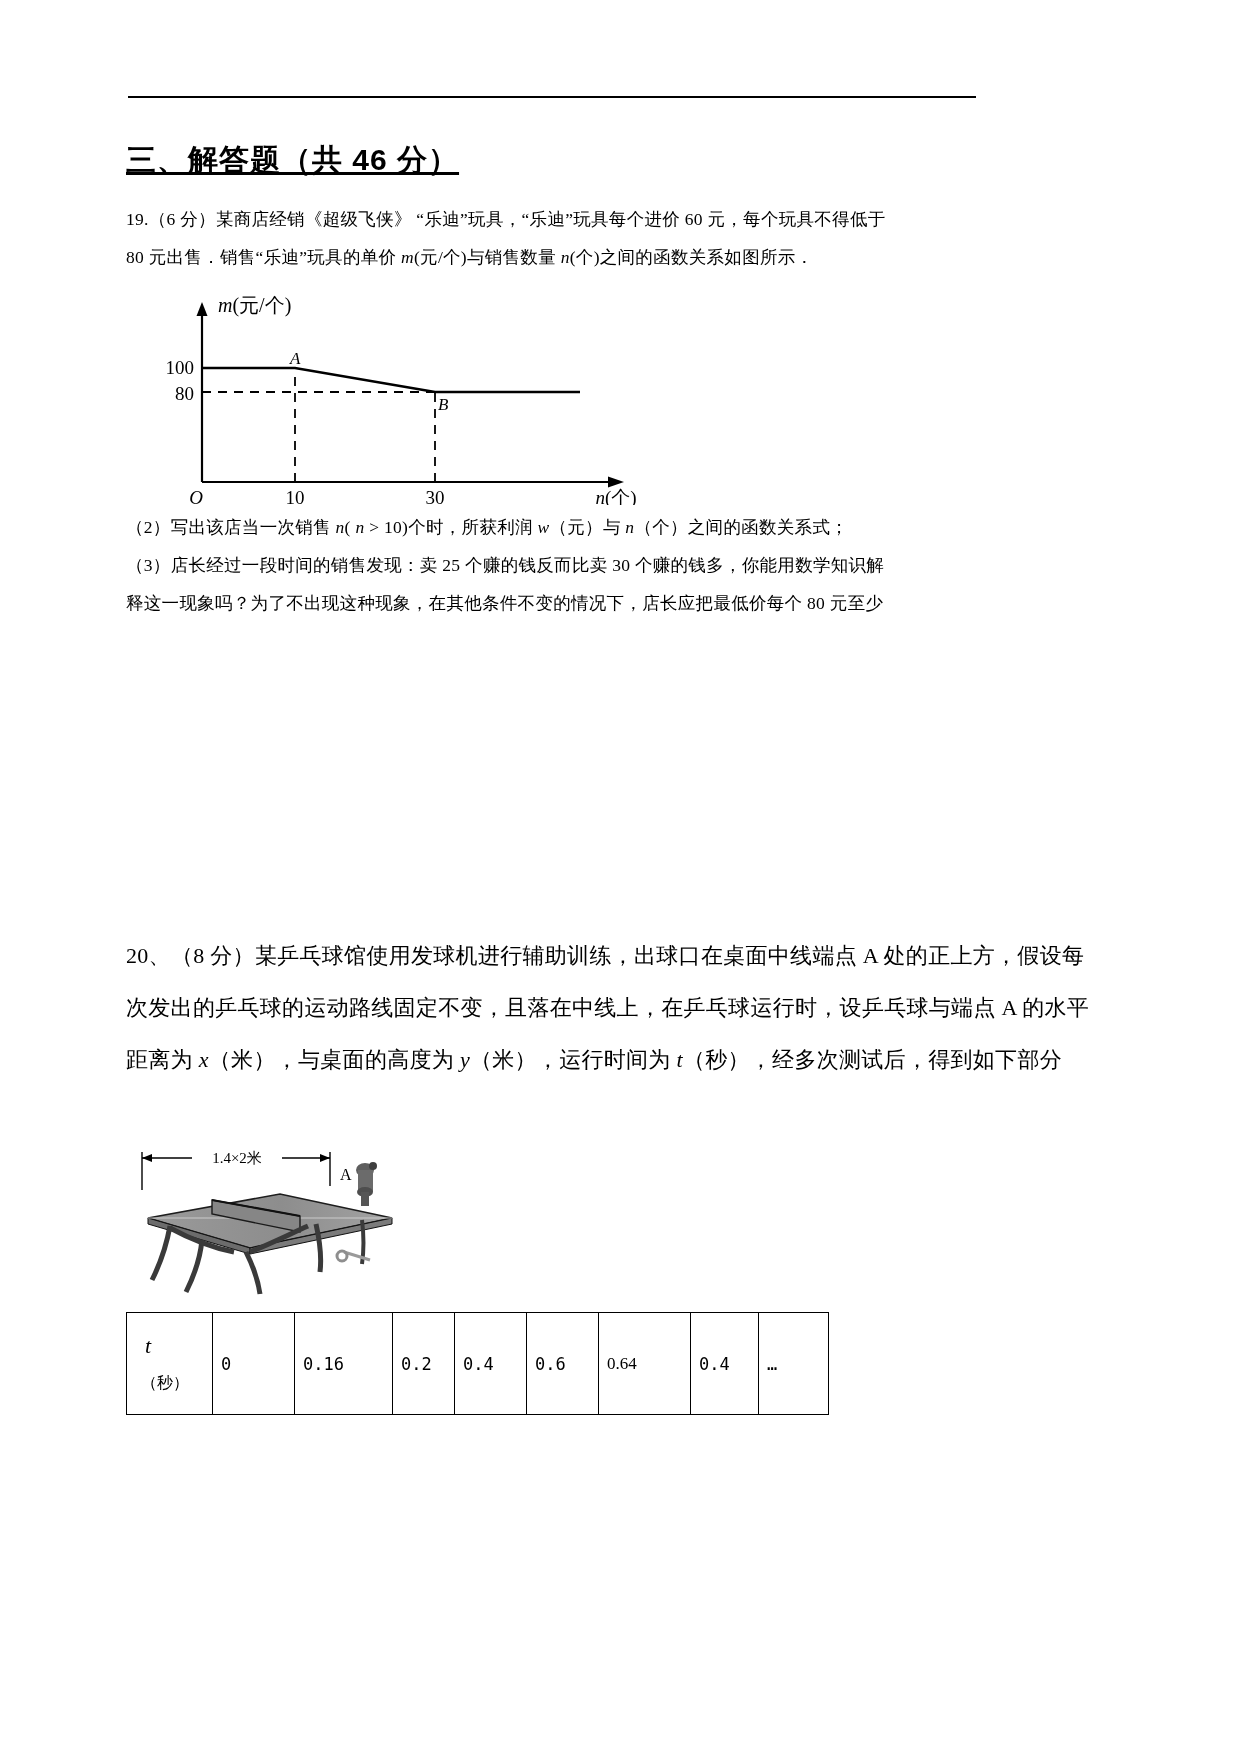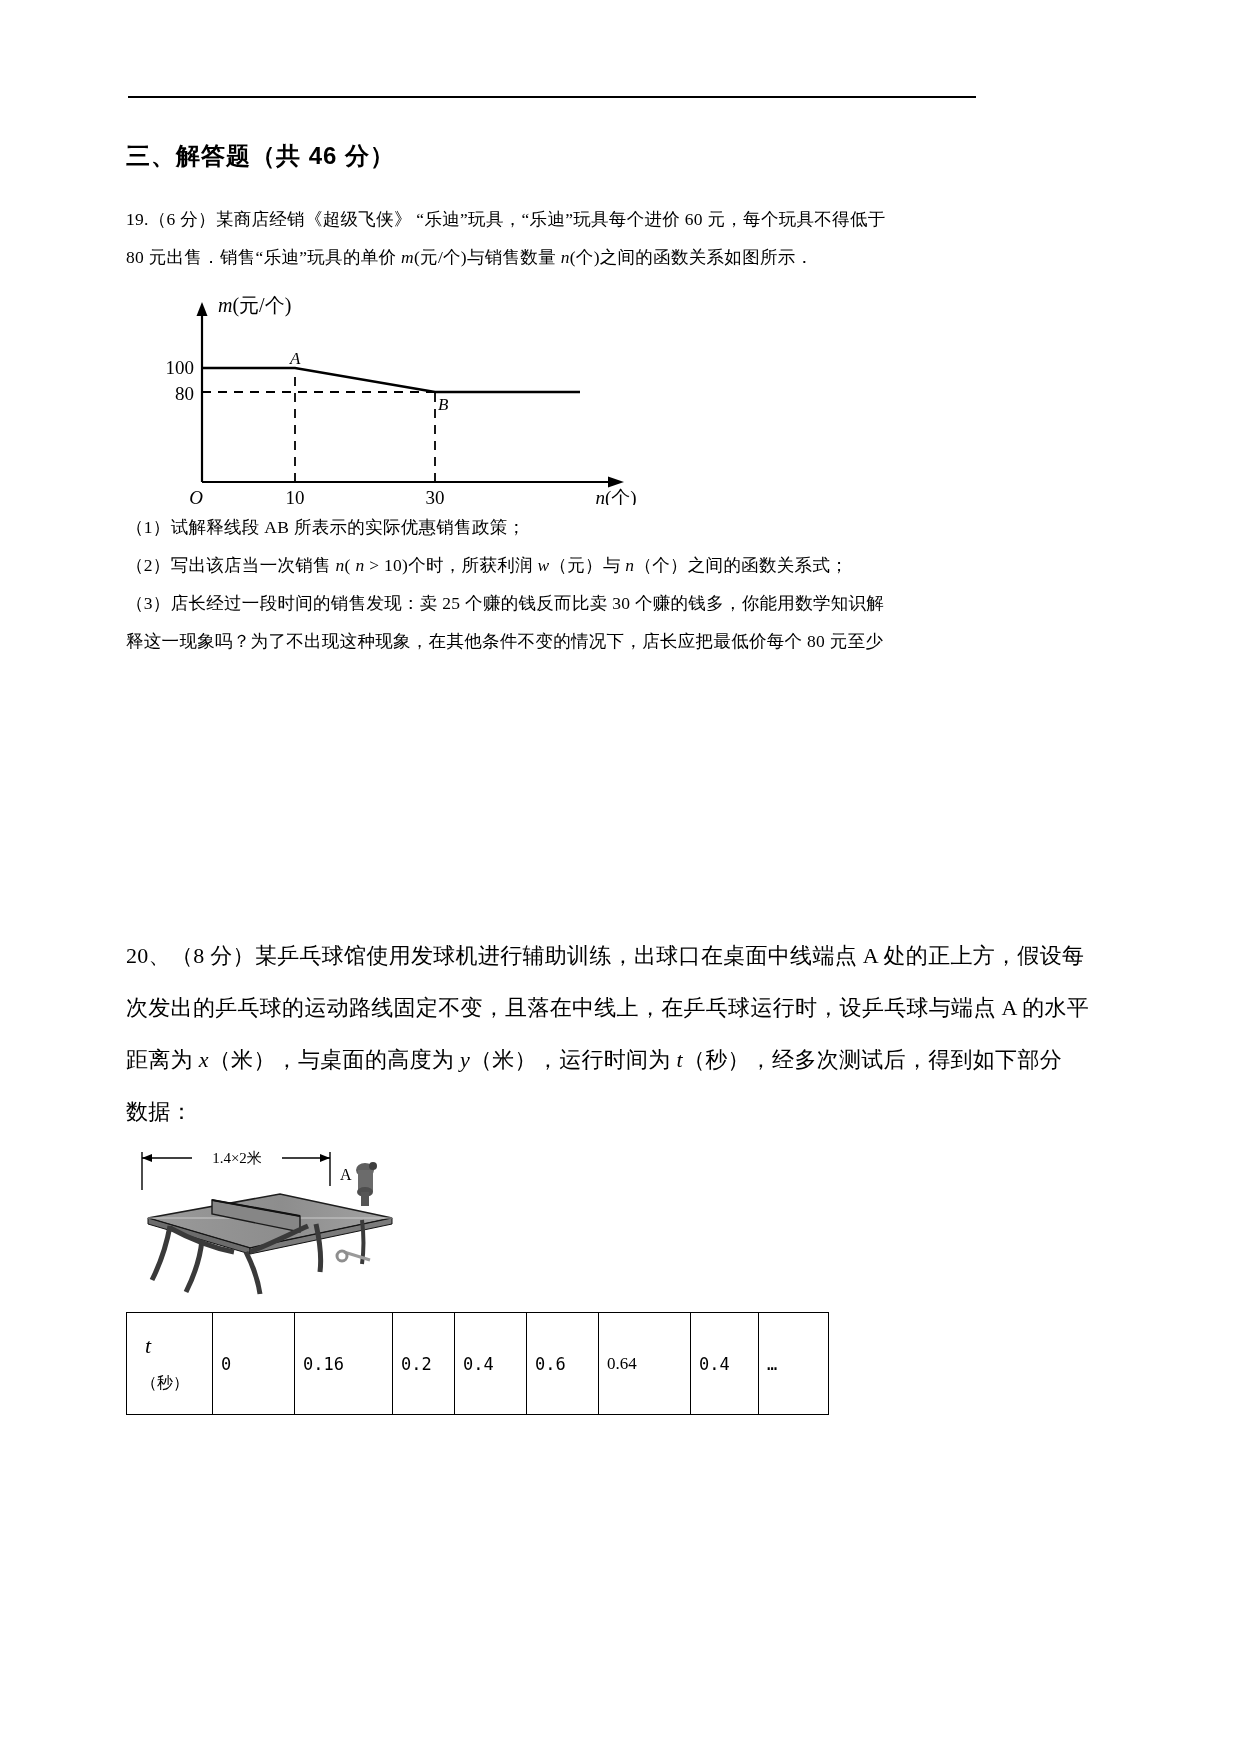--- a/index.html
+++ b/index.html
@@ -28,23 +28,24 @@
     width: 848px;
     height: 0;
     border-top: 2px solid #000;
   }
   .section-heading {
     position: absolute;
     left: 126px;
     top: 140px;
     font-family: "Liberation Sans", "DejaVu Sans", sans-serif;
     font-weight: bold;
-    font-size: 24px;
+    font-size: 30px;
     letter-spacing: 1px;
     white-space: nowrap;
+    text-decoration: underline;
   }
   .q-block {
     position: absolute;
     font-size: 17.5px;
     line-height: 38px;
     letter-spacing: 0.3px;
   }
   .q-line { white-space: nowrap; }
   .mi { font-style: italic; font-family: "Liberation Serif", serif; }
   .q19 { left: 126px; top: 200px; width: 860px; }
@@ -153,31 +154,29 @@
 
       <text x="68" y="22" font-family="Liberation Serif, serif" font-size="20"><tspan font-style="italic">m</tspan>(元/个)</text>
       <text x="466" y="214" font-family="Liberation Serif, serif" font-size="19" text-anchor="middle"><tspan font-style="italic">n</tspan>(个)</text>
 
       <text x="140" y="74" font-family="Liberation Serif, serif" font-size="17" font-style="italic">A</text>
       <text x="288" y="120" font-family="Liberation Serif, serif" font-size="17" font-style="italic">B</text>
     </svg>
   </div>
 
   <div class="q-block q19-sub">
-    <div class="q-line">（1）试解释线段 AB 所表示的实际优惠销售政策；</div>
     <div class="q-line"><span>（2）写出该店当一次销售 </span><span class="mi">n</span><span>( </span><span class="mi">n</span><span> &gt; 10)个时，所获利润 </span><span class="mi">w</span><span>（元）与 </span><span class="mi">n</span><span>（个）之间的函数关系式；</span></div>
     <div class="q-line">（3）店长经过一段时间的销售发现：卖 25 个赚的钱反而比卖 30 个赚的钱多，你能用数学知识解</div>
     <div class="q-line">释这一现象吗？为了不出现这种现象，在其他条件不变的情况下，店长应把最低价每个 80 元至少</div>
   </div>
 
   <div class="q-block q20">
     <div class="q-line">20、（8 分）某乒乓球馆使用发球机进行辅助训练，出球口在桌面中线端点 A 处的正上方，假设每</div>
     <div class="q-line">次发出的乒乓球的运动路线固定不变，且落在中线上，在乒乓球运行时，设乒乓球与端点 A 的水平</div>
     <div class="q-line"><span>距离为 </span><span class="mi">x</span><span>（米），与桌面的高度为 </span><span class="mi">y</span><span>（米），运行时间为 </span><span class="mi">t</span><span>（秒），经多次测试后，得到如下部分</span></div>
-    <div class="q-line">数据：</div>
   </div>
 
   <div class="pingpong">
     <svg width="290" height="150" viewBox="0 0 290 150">
       <defs>
         <linearGradient id="topg" x1="0" y1="0" x2="1" y2="0">
           <stop offset="0" stop-color="#9a9a9a"></stop>
           <stop offset="0.55" stop-color="#8d8d8d"></stop>
           <stop offset="1" stop-color="#a3a3a3"></stop>
         </linearGradient>

